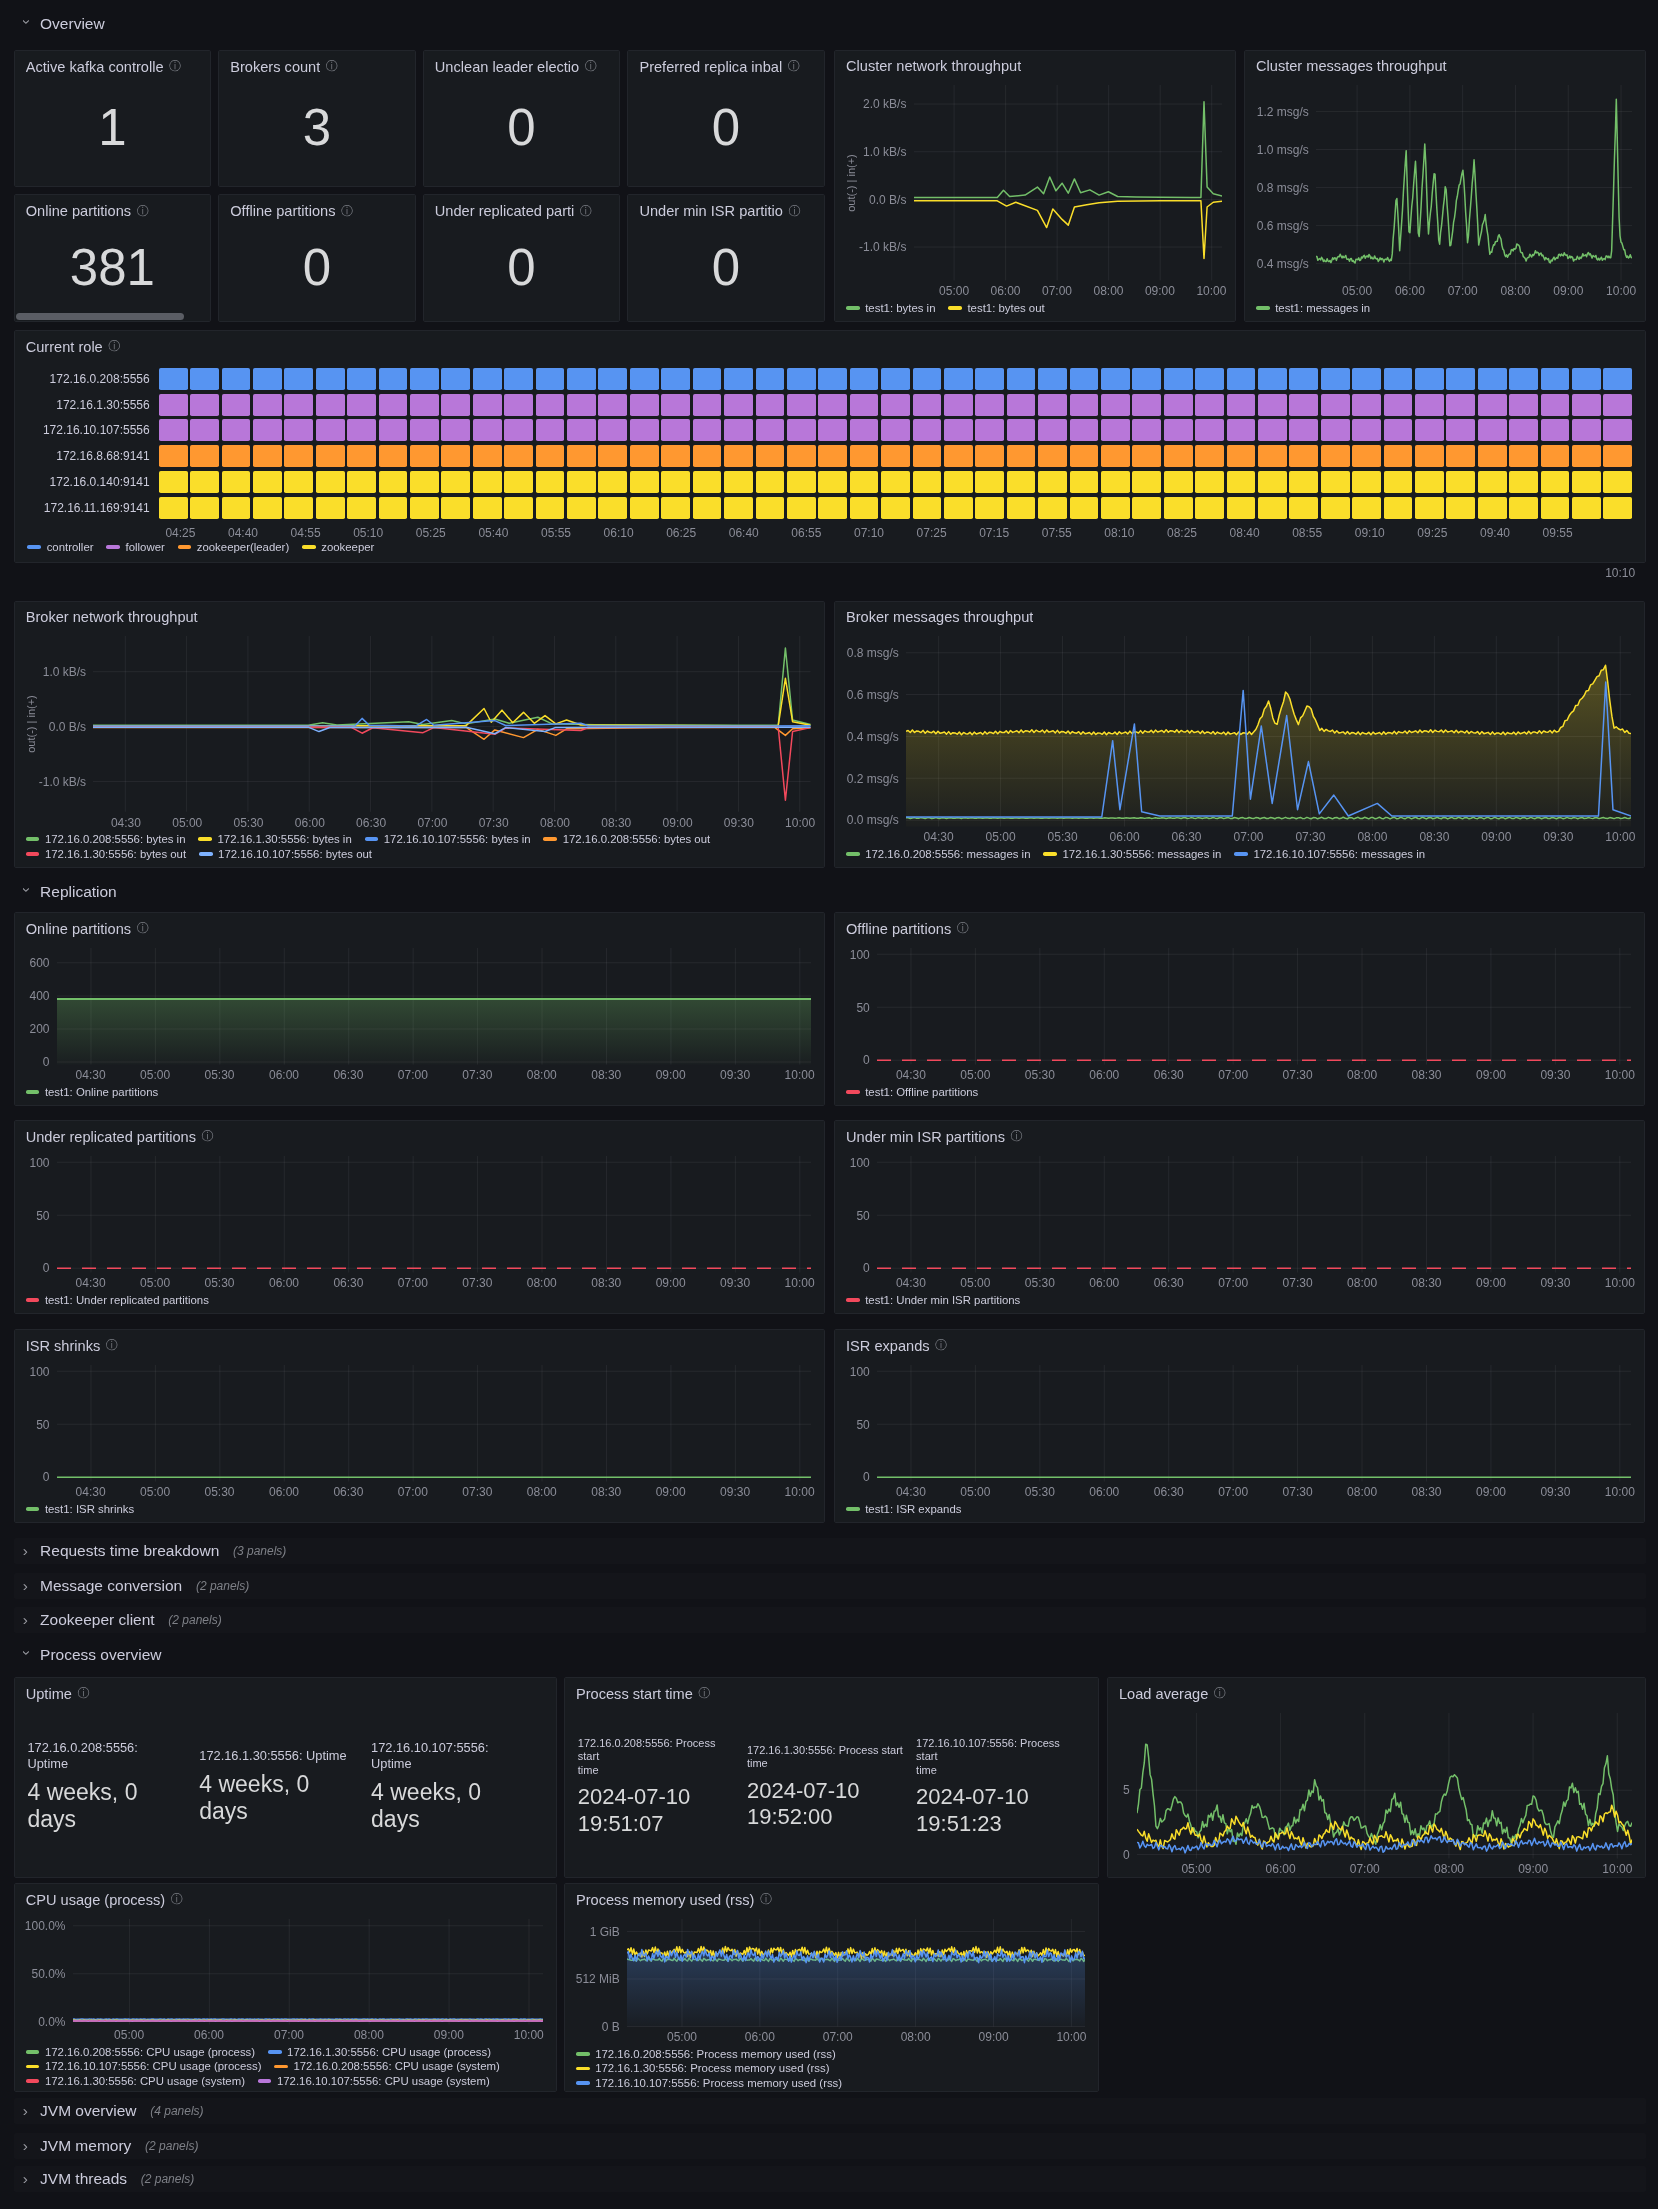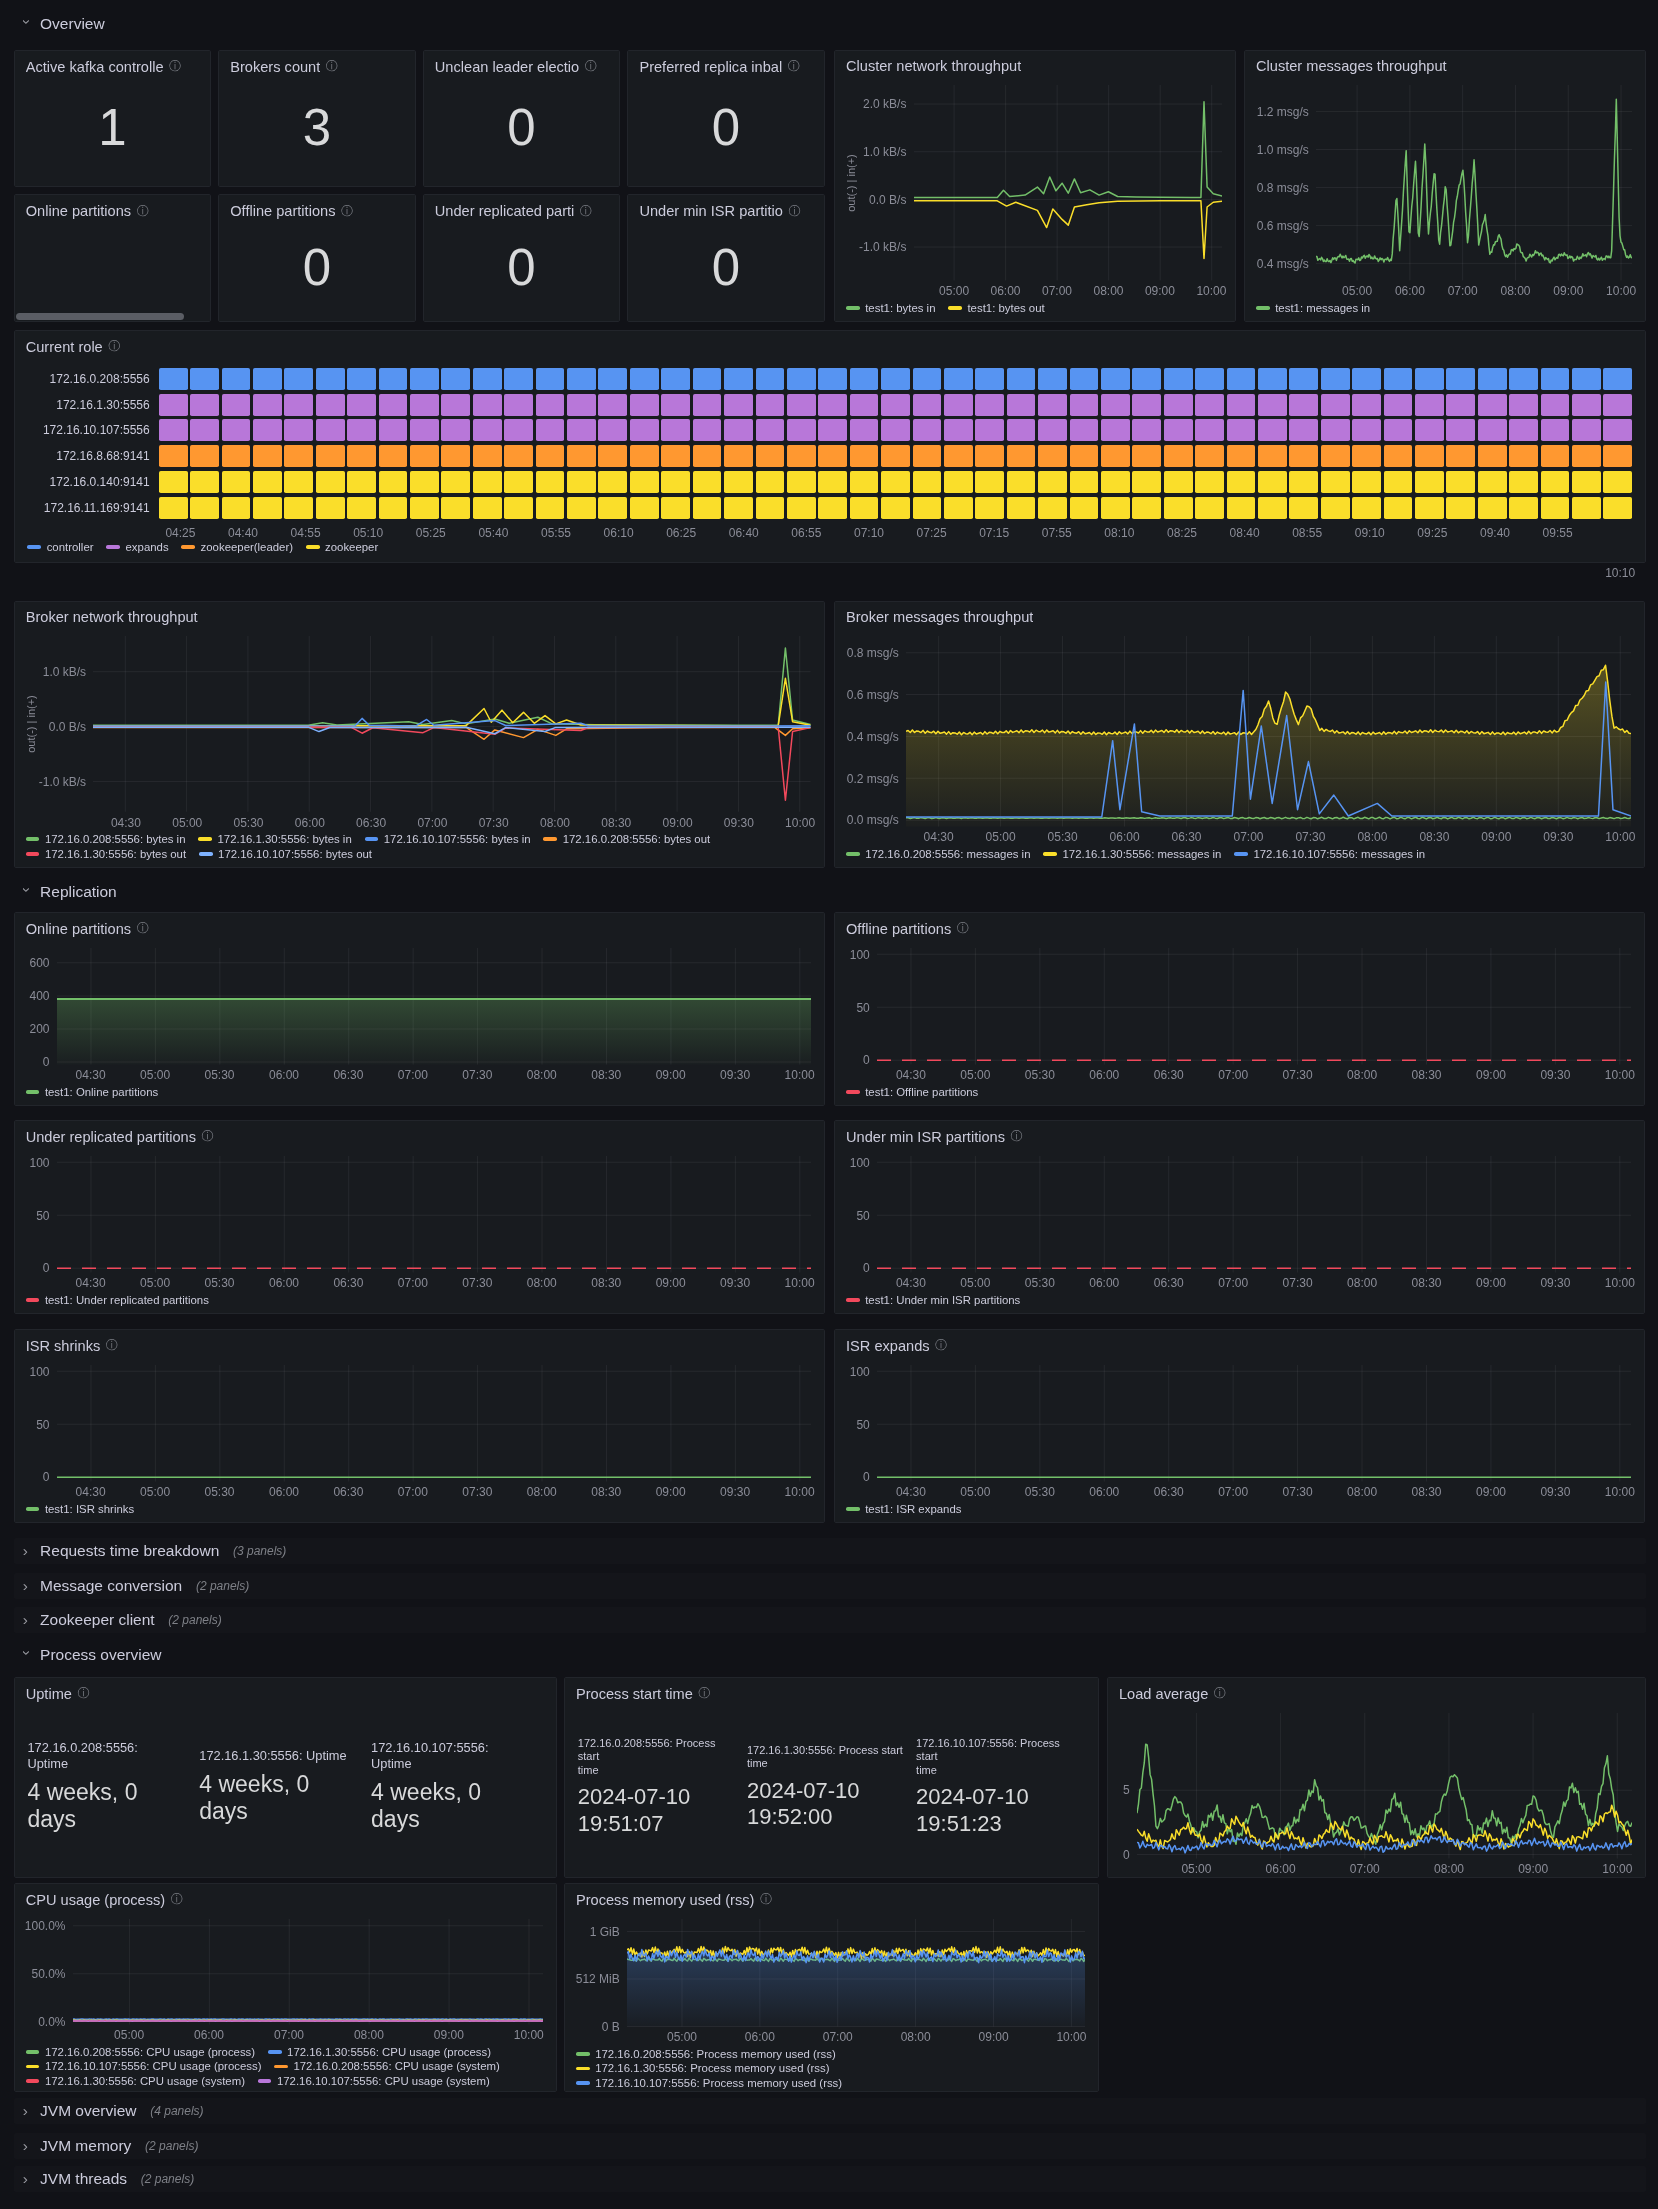--- a/index.html
+++ b/index.html
@@ -123,20 +123,21 @@
           <span class="pt-text">Preferred replica inbal</span>
           <span class="info-icon">ⓘ</span>
         </div>
       <div class="stat-value">0</div>
     </div>
     <div class="panel stat-panel">
       <div class="panel-title">
           <span class="pt-text">Online partitions</span>
           <span class="info-icon">ⓘ</span>
         </div>
+      <div class="stat-value">381</div>
       <div class="h-scrollbar"></div>
     </div>
     <div class="panel stat-panel">
       <div class="panel-title">
           <span class="pt-text">Offline partitions</span>
           <span class="info-icon">ⓘ</span>
         </div>
       <div class="stat-value">0</div>
     </div>
     <div class="panel stat-panel">
@@ -597,21 +598,21 @@
         <div class="xtick" style="left: 94.9217%;">09:55</div>
         <div class="xtick" style="left: 99.2%; margin-top: 40px;">10:10</div>
       </div>
       <div class="legend cr-legend">
         <div class="legend-item">
           <span class="swatch" style="background: rgb(87, 148, 242);"></span>
           <span class="legend-label">controller</span>
         </div>
         <div class="legend-item">
           <span class="swatch" style="background: rgb(184, 119, 217);"></span>
-          <span class="legend-label">expands</span>
+          <span class="legend-label">follower</span>
         </div>
         <div class="legend-item">
           <span class="swatch" style="background: rgb(255, 152, 48);"></span>
           <span class="legend-label">zookeeper(leader)</span>
         </div>
         <div class="legend-item">
           <span class="swatch" style="background: rgb(250, 222, 42);"></span>
           <span class="legend-label">zookeeper</span>
         </div>
       </div>

